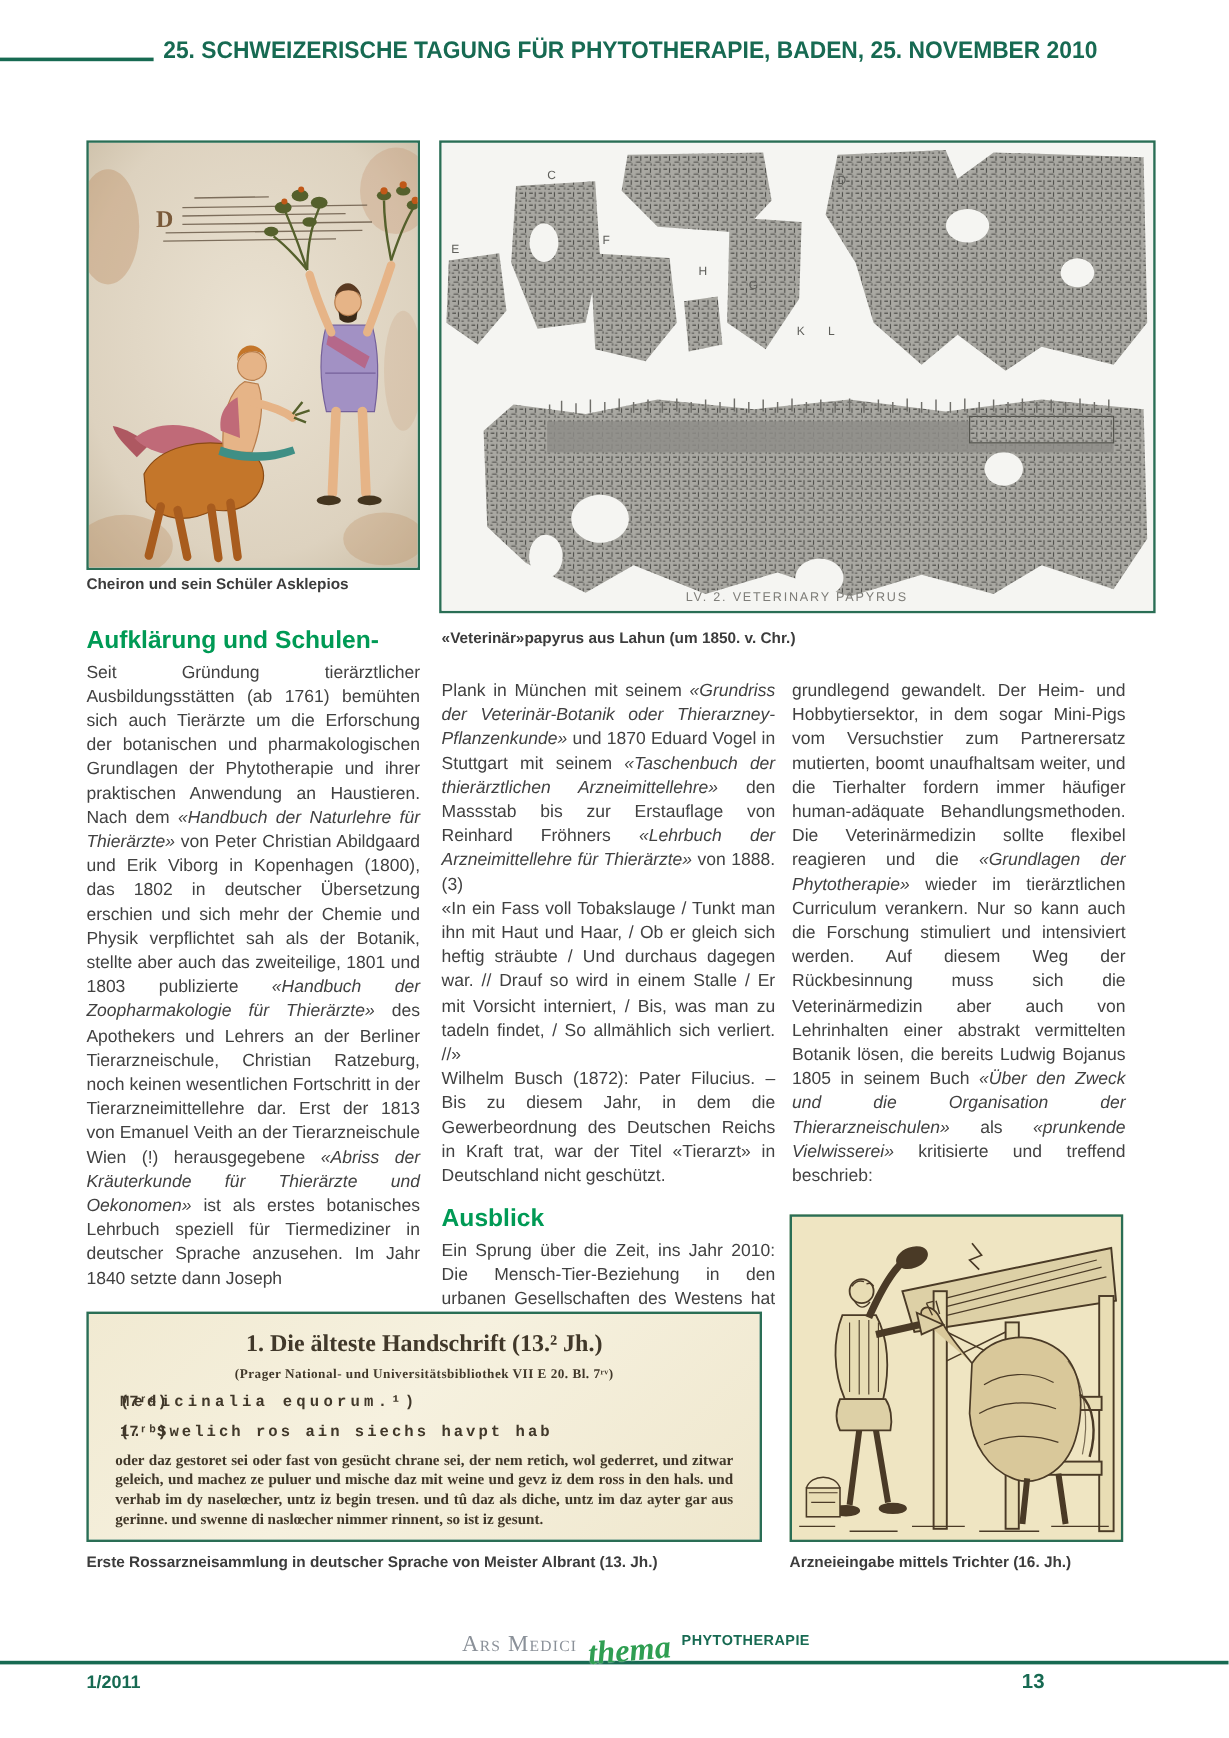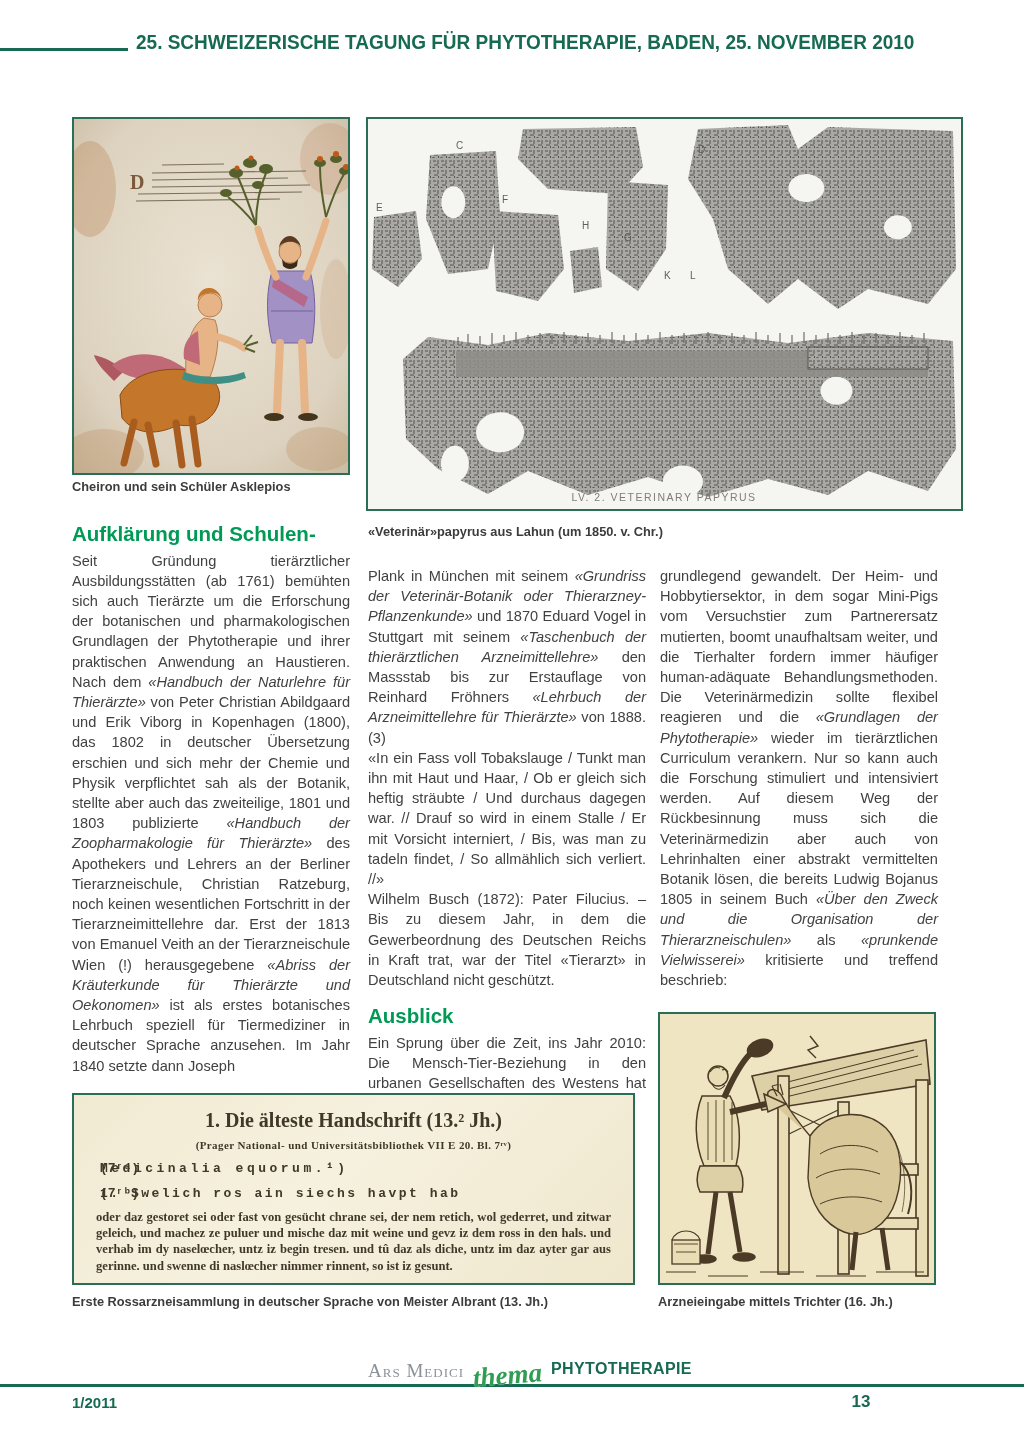--- a/index.html
+++ b/index.html
@@ -45,21 +45,21 @@
   .ftr-issue{position:absolute;left:72px;top:1394px;font-size:15px;font-weight:bold;color:#176a52;text-align:center;}
   .ftr-page{position:absolute;left:832px;top:1392px;width:58px;text-align:center;
             font-size:17px;font-weight:bold;color:#176a52;}
   .ftr-logo{position:absolute;left:330px;top:1360px;width:400px;height:44px;
             display:flex;align-items:flex-start;justify-content:center;gap:9px;}
   .brand-ars{font-family:"Liberation Serif",serif;font-variant:small-caps;
              font-size:19px;color:#8b9199;letter-spacing:1px;}
   .brand-thema{font-family:"Liberation Serif",serif;font-style:italic;font-weight:bold;
                font-size:27px;color:#2f9e52;transform:rotate(-5deg);
                text-shadow:0 0 1px #ffffff;}
-  .brand-phyto{font-size:16px;font-weight:bold;color:#176a52;letter-spacing:.4px;}
+  .brand-phyto{font-size:12px;font-weight:bold;color:#176a52;letter-spacing:.4px;}
 </style>
 </head>
 <body>
 
 <div class="page">
 
   <div class="hdr-rule"></div>
   <div class="hdr-title">25. SCHWEIZERISCHE TAGUNG FÜR PHYTOTHERAPIE, BADEN, 25. NOVEMBER 2010</div>
 
   <div class="fig" style="left:72px;top:117px;width:278px;height:358px;">

